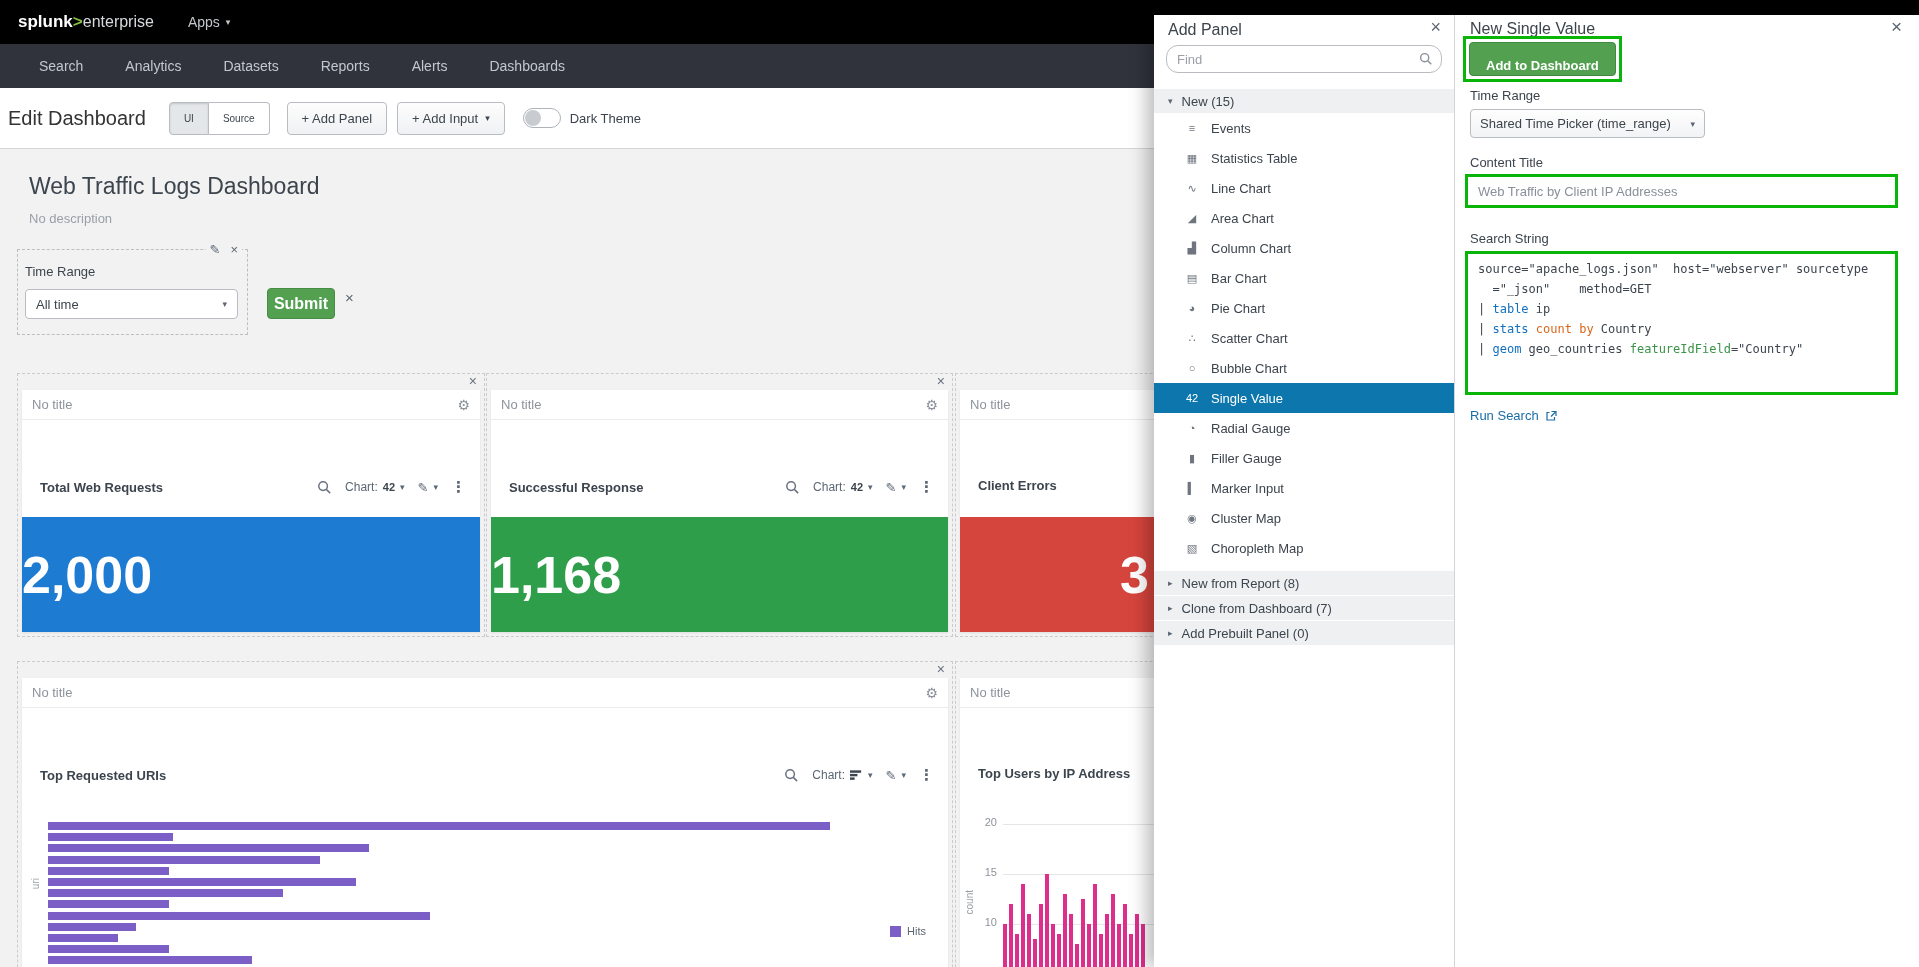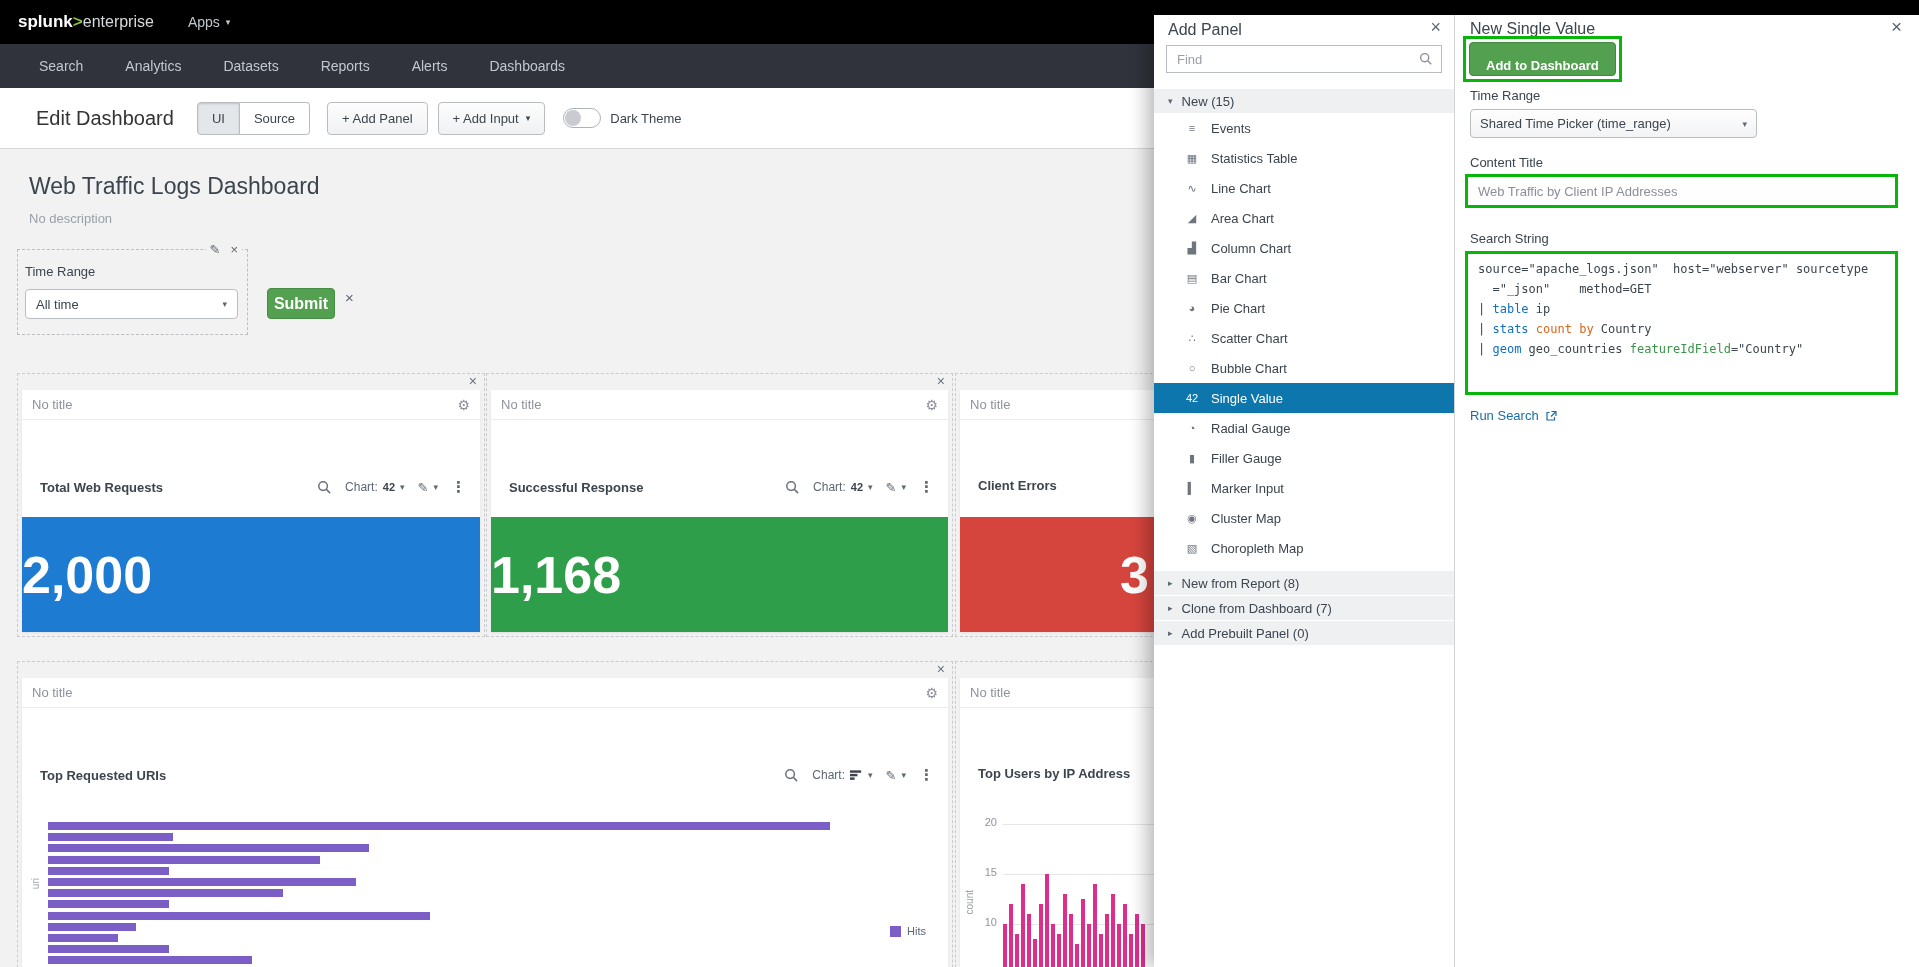--- a/index.html
+++ b/index.html
@@ -13,24 +13,24 @@
   .lg-gt { color:#84bf41; font-weight:700; font-size:17px; }
   .lg-e { color:#d7dbde; font-weight:300; font-size:16px; }
   .apps { margin-left:34px; color:#c3c7cc; font-size:14px; display:flex; align-items:center; gap:6px; cursor:pointer; }
   .caret { font-size:9px; }
 
   
   .navbar { position:absolute; left:0; top:44px; width:100%; height:44px; background:#30333b; display:flex; padding:0 18px; }
   .nav-item { color:#c2c8cf; font-size:14px; line-height:44px; padding:0 21px; cursor:pointer; }
 
   
-  .toolbar { position:absolute; left:0; top:88px; width:100%; height:61px; background:#fff; border-bottom:1px solid #d6d6d6; display:flex; align-items:center; padding:0 36px; }
+  .toolbar { position:absolute; left:0; top:88px; width:100%; height:61px; background:#fff; border-bottom:1px solid #d6d6d6; display:flex; align-items:center; padding:0 8px; }
   .tb-title { font-size:20px; color:#333; margin-right:23px; }
   .seg { display:flex; }
-  .seg-btn { height:33px; padding:0 14px; font-size:13px; color:#3c444d; background:#fff; border:1px solid #b9bcc1; font-family:inherit; cursor:pointer; }
+  .seg-btn { height:33px; padding:0 14px; font-size:10px; color:#3c444d; background:#fff; border:1px solid #b9bcc1; font-family:inherit; cursor:pointer; }
   .seg-btn:first-child { border-radius:4px 0 0 4px; }
   .seg-btn:last-child { border-radius:0 4px 4px 0; border-left:none; }
   .seg-btn.active { background:#e4e7ea; box-shadow:inset 0 1px 2px rgba(0,0,0,.15); }
   .tb-btn { height:33px; padding:0 14px; margin-left:17px; font-size:13px; color:#3c444d; background:linear-gradient(#fdfdfd,#f0f1f3); border:1px solid #b9bcc1; border-radius:4px; display:flex; align-items:center; gap:7px; font-family:inherit; cursor:pointer; }
   .tb-btn.ml10 { margin-left:10px; }
   .toggle { width:38px; height:20px; border:1px solid #aeb3ba; border-radius:10px; background:#fff; margin-left:18px; position:relative; cursor:pointer; }
   .knob { position:absolute; left:1px; top:1px; width:16px; height:16px; border-radius:50%; background:#c8ccd1; }
   .tglabel { margin-left:9px; font-size:13px; color:#3c444d; }
 
   
@@ -71,41 +71,41 @@
   .users-chart { position:absolute; left:43px; top:140px; width:152px; height:206px; }
   .kbar { position:absolute; bottom:0; width:4px; }
   .gline { position:absolute; left:0; width:152px; height:1px; background:#e4e6e8; }
   .ytick { position:absolute; left:-28px; width:22px; text-align:right; font-size:11px; color:#8d939c; }
 
   
   .sidebar { position:absolute; left:1154px; top:15px; width:300px; bottom:0; background:#fff; box-shadow:-8px 0 16px rgba(0,0,0,.25); z-index:40; }
   .sb-title { position:absolute; left:14px; top:6px; font-size:16px; color:#3c444d; }
   .sb-close { position:absolute; right:13px; top:2px; font-size:18px; color:#5c6773; cursor:pointer; }
   .sb-search { position:absolute; left:12px; right:12px; top:30px; height:28px; }
-  .sb-search input { width:100%; height:100%; border:1px solid #b9bcc1; border-radius:0; padding:0 30px 0 10px; font-size:13px; color:#3c444d; font-family:inherit; outline:none; }
+  .sb-search input { width:100%; height:100%; border:1px solid #b9bcc1; border-radius:12px; padding:0 30px 0 10px; font-size:13px; color:#3c444d; font-family:inherit; outline:none; }
   .sb-search input::placeholder { color:#9aa0a6; }
   .sb-search svg { position:absolute; right:9px; top:7px; }
   .sb-list { position:absolute; top:74px; left:0; right:0; }
   .sb-sec { height:24px; display:flex; align-items:center; gap:9px; padding:0 14px; font-size:13px; color:#3c444d; background:#eef0f2; cursor:pointer; }
   .sb-item + .sb-sec { margin-top:8px; }
   .sb-sec + .sb-sec { margin-top:1px; }
   .chev { font-size:9px; color:#5c6773; }
   .sb-item { height:30px; display:flex; align-items:center; padding:0 14px 0 30px; font-size:13px; color:#3c444d; background:#fff; cursor:pointer; }
   .sb-icn { width:16px; text-align:center; font-size:11px; color:#6e757e; margin-right:11px; }
   .sb-item.sel, .sb-item.sel .sb-icn { color:#fff; }
 
   
   .editor { position:absolute; left:1454px; top:15px; right:0; bottom:0; background:#fff; border-left:1px solid #d2d4d6; z-index:41; }
   .ed-title { position:absolute; left:15px; top:5px; font-size:16px; color:#3c444d; }
   .ed-close { position:absolute; right:17px; top:1px; font-size:19px; color:#5c6773; cursor:pointer; }
   .hl { border:3px solid #0ab50a; }
   .hl-btn { position:absolute; left:8px; top:21px; padding:3px; }
   .btn-green { height:34px; padding:15px 16px; background:#53a051; color:#fff; font-size:13px; font-weight:700; border:1px solid #3f8a3f; border-radius:4px; font-family:inherit; cursor:pointer; }
   .ed-label { position:absolute; left:15px; font-size:13px; color:#3c444d; }
-  .ed-dropdown { position:absolute; left:15px; top:94px; width:287px; height:29px; border:1px solid #b9bcc1; border-radius:4px; background:linear-gradient(#fefefe,#f2f3f5); display:flex; align-items:center; padding:0 9px; font-size:13px; color:#3c444d; cursor:pointer; }
+  .ed-dropdown { position:absolute; left:15px; top:94px; width:235px; height:29px; border:1px solid #b9bcc1; border-radius:4px; background:linear-gradient(#fefefe,#f2f3f5); display:flex; align-items:center; padding:0 9px; font-size:13px; color:#3c444d; cursor:pointer; }
   .ed-dropdown .caret { margin-left:auto; color:#5c6773; }
   .ed-input-box { position:absolute; left:10px; top:159px; width:433px; height:34px; }
   .ed-input-box input { width:100%; height:100%; border:none; outline:none; padding:0 10px; font-size:13px; color:#8a8f99; font-family:inherit; }
   .ed-search-box { position:absolute; left:10px; top:236px; width:433px; height:144px; padding:5px 10px; font-family:"DejaVu Sans Mono",monospace; font-size:12px; line-height:20px; overflow:hidden; }
   .sline { white-space:pre; }
   .run-link { position:absolute; left:15px; top:393px; font-size:13px; color:#1a6da5; display:flex; align-items:center; gap:6px; text-decoration:none; cursor:pointer; }
 </style>
 </head>
 <body>
 

